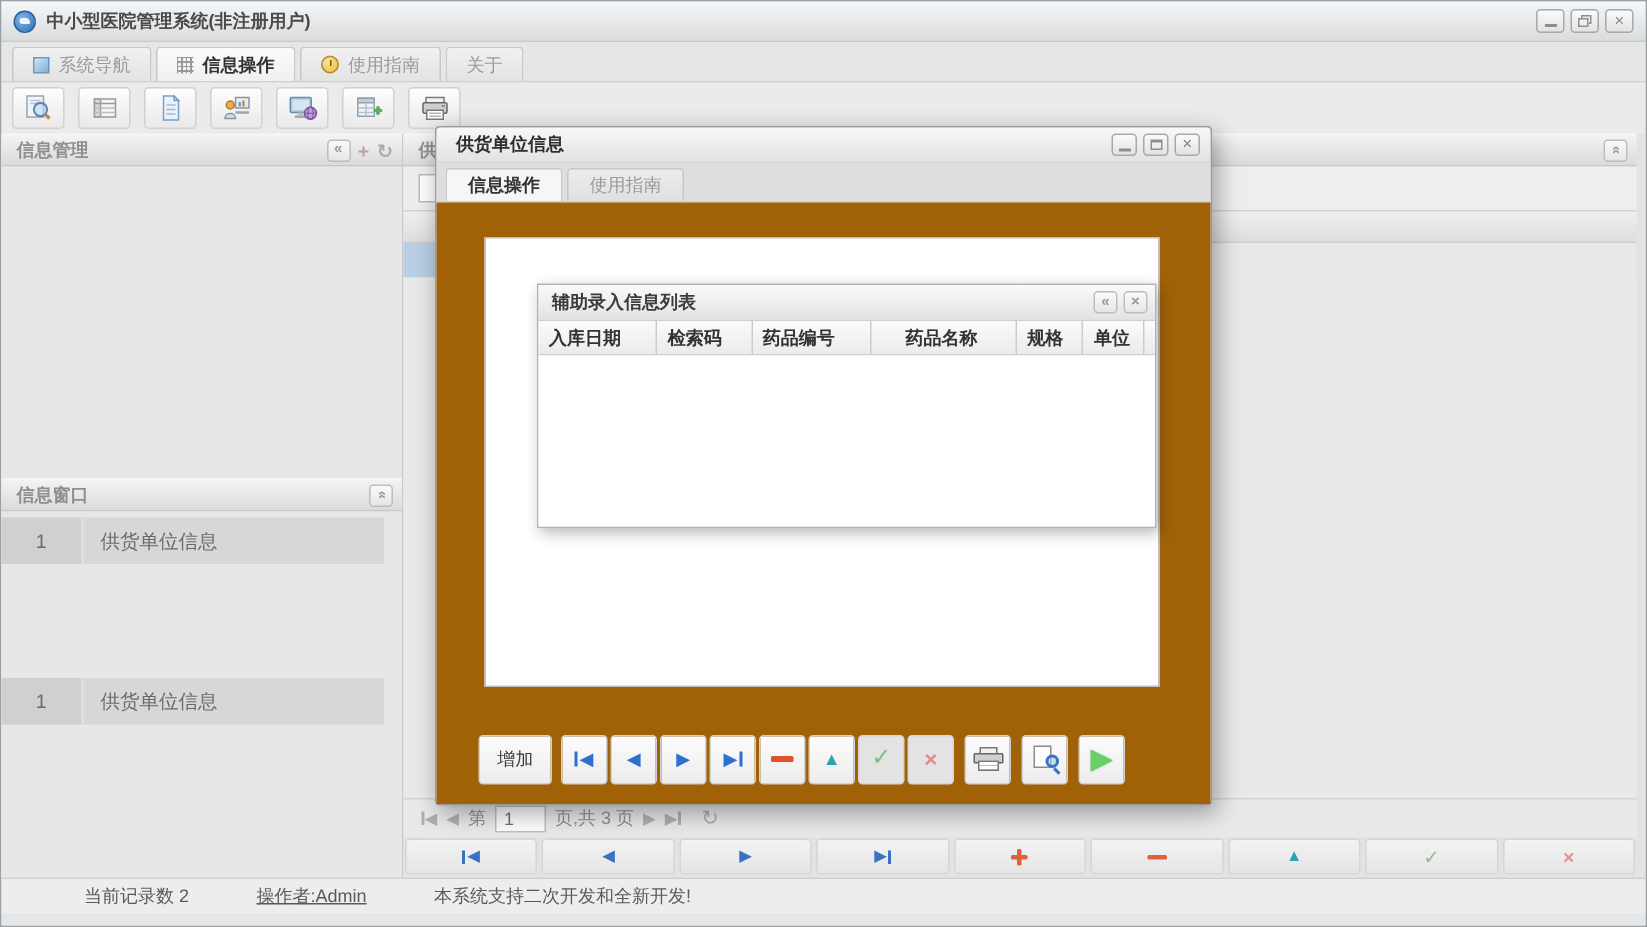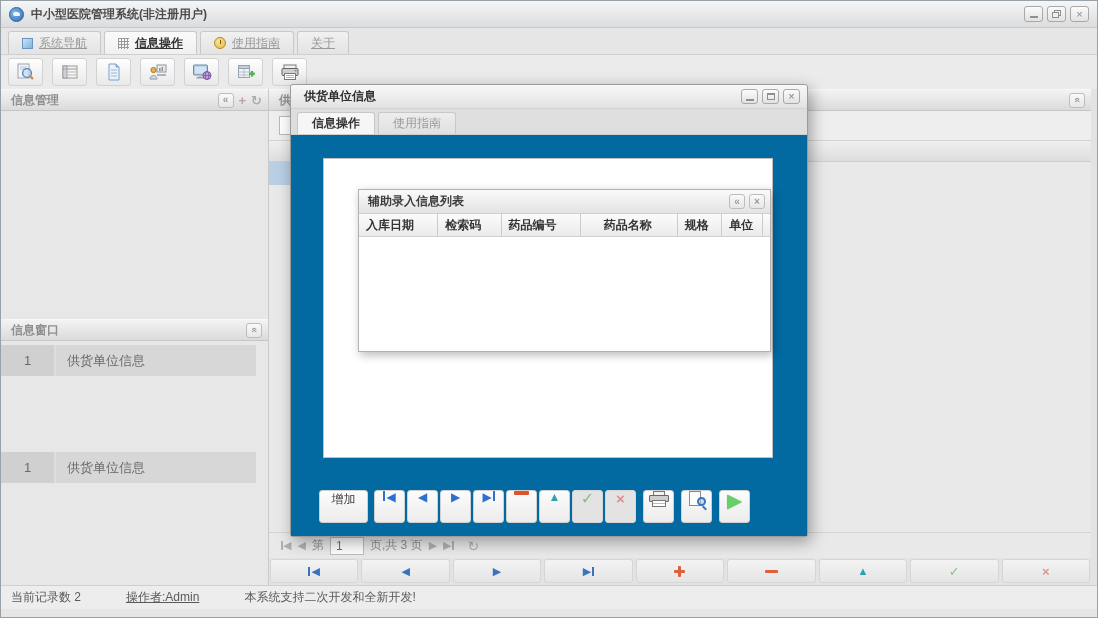--- a/index.html
+++ b/index.html
@@ -46,21 +46,21 @@
   .glyph-restore .b2{ position:absolute; left:0; bottom:0; width:7px; height:6px; border:1px solid #8f8f8f; background:#efefef;}
   
   .tabbar {
     height:27px; flex:0 0 27px; background:#e6e6e6;
     border-bottom:1px solid #cfcfcf;
     display:flex; align-items:flex-end; padding:0 0 0 7px; gap:3px;
   }
   .tab {
     height:23px; padding:0 13px; display:flex; align-items:center; gap:6px;
     border:1px solid #c8c8c8; border-bottom:none; border-radius:3px 3px 0 0;
-    background:linear-gradient(#f1f1f1,#e3e3e3); color:#9a9a9a;text-decoration:underline;
+    background:linear-gradient(#f1f1f1,#e3e3e3); color:#9a9a9a;
   }
   .tab.active { background:linear-gradient(#fafafa,#f0f0f0); color:#333; font-weight:bold; }
   .ti-square { width:11px; height:11px; border:1px solid #6a95c0; background:linear-gradient(135deg,#cfe3f2,#7fb2d9); }
   .ti-grid {
     width:11px; height:11px;
     background:
       repeating-linear-gradient(to right,#9a9a9a 0 1px,transparent 1px 3px),
       repeating-linear-gradient(to bottom,#9a9a9a 0 1px,transparent 1px 3px);
   }
   .ti-clock {
@@ -143,21 +143,21 @@
   .plus-orange { position:relative; width:11px; height:11px; }
   .plus-orange::before{content:""; position:absolute; left:0; top:4px; width:11px; height:3px; background:#e0603a; border-radius:1px;}
   .plus-orange::after{content:""; position:absolute; left:4px; top:0; width:3px; height:11px; background:#e0603a; border-radius:1px;}
   .minus-orange { width:13px; height:3px; background:#e0603a; border-radius:1px; }
   .tri-teal { color:#2fa3ad; font-size:11px; line-height:1; }
   .check-green { color:#8fbe8f; font-size:13px; font-weight:bold; line-height:1; }
   .x-red { color:#dd9494; font-size:13px; font-weight:bold; line-height:1; }
   
   .statusbar {
     height:24px; flex:0 0 24px; border-top:1px solid #cfcfcf;
-    background:#ededed; display:flex; align-items:center; color:#5a5a5a;
+    background:#ededed; display:flex; align-items:center; color:#5a5a5a;padding-left:45px;
   }
   .statusbar .s1 { margin-left:10px; }
   .statusbar .s2 { margin-left:45px;text-decoration:underline; }
   .statusbar .s3 { margin-left:45px; }
   .bottom-strip { height:8px; flex:0 0 8px; background:#e6e6e6; }
   
   .dialog {
     position:absolute; left:289px; top:83px; width:518px; height:453px;
     background:#ececec; border:1px solid #9b9b9b; border-radius:3px;
     box-shadow:3px 5px 16px rgba(0,0,0,.35);
@@ -181,21 +181,21 @@
     height:26px; flex:0 0 26px; background:#dedede;
     border-bottom:1px solid #cfcfcf;
     display:flex; align-items:flex-end; padding-left:6px; gap:3px;
   }
   .dlg-tab {
     height:22px; padding:0 14px; display:flex; align-items:center;
     border:1px solid #c8c8c8; border-bottom:none; border-radius:3px 3px 0 0;
     background:linear-gradient(#ededed,#e0e0e0); color:#9a9a9a;
   }
   .dlg-tab.active { background:#f6f6f6; color:#333; font-weight:bold; }
-  .dlg-content { position:relative; flex:1 1 auto; background:#0369a1; }
+  .dlg-content { position:relative; flex:1 1 auto; background:#a16207; }
   .dlg-whitebox {
     position:absolute; left:32px; top:23px; width:450px; height:300px;
     background:#fff; border:1px solid #c0c0c0;
   }
   .helper-panel {
     position:absolute; left:67px; top:54px; width:413px; height:163px;
     background:#fff; border:1px solid #b2b2b2;
     box-shadow:2px 3px 9px rgba(0,0,0,.28);
     display:flex; flex-direction:column;
   }
@@ -215,21 +215,21 @@
   .hcol.c3{width:82px;margin-left:16px;} .hcol.c4{width:45px;} .hcol.c5{width:41px;}
   .hcol.cfill{flex:1; border-right:none;}
   .helper-body { flex:1 1 auto; background:#fff; }
   .dlg-toolbar {
     position:absolute; left:0; bottom:13px; height:34px; width:100%;
     display:flex; align-items:center; padding-left:28px;
   }
   .dlg-tb-btn {
     height:33px; border:1px solid #d0d0d0; border-radius:3px;
     background:linear-gradient(#fcfcfc,#ececec);
-    display:flex; align-items:flex-start; justify-content:center; gap:1px;
+    display:flex; align-items:center; justify-content:center; gap:1px;
     margin-right:2px;
   }
   .dlg-tb-btn.txt { width:49px; color:#3c3c3c; margin-right:6px;}
   .dlg-tb-btn.sq { width:31px; }
   .dlg-tb-btn.pressed { background:#e3e3e3; border-color:#d6d6d6; }
   .dlg-tb-btn.gap { margin-left:5px; }
   .arrow-blue2 { color:#2f6fd0; font-size:12px; line-height:1; }
   .bar-blue2 { width:2px; height:10px; background:#2f6fd0; }
   .minus-red2 { width:15px; height:4px; background:#e0522a; border-radius:1px; }
   .tri-teal2 { color:#2fa3ad; font-size:12px; line-height:1; }

